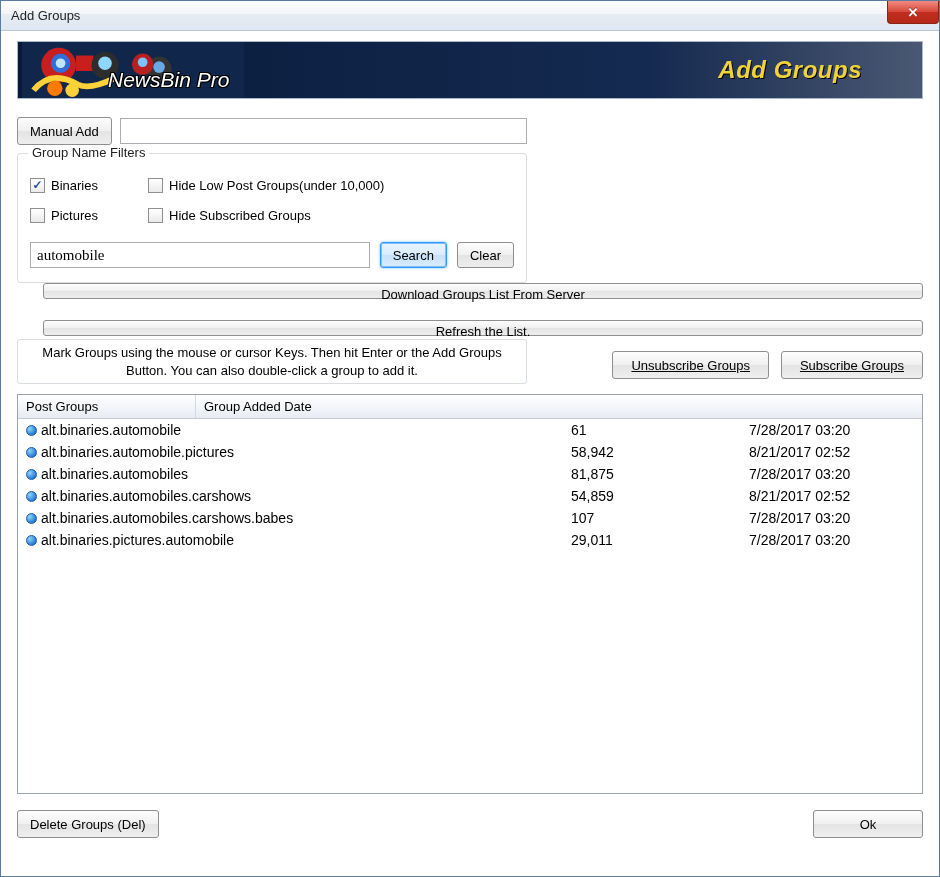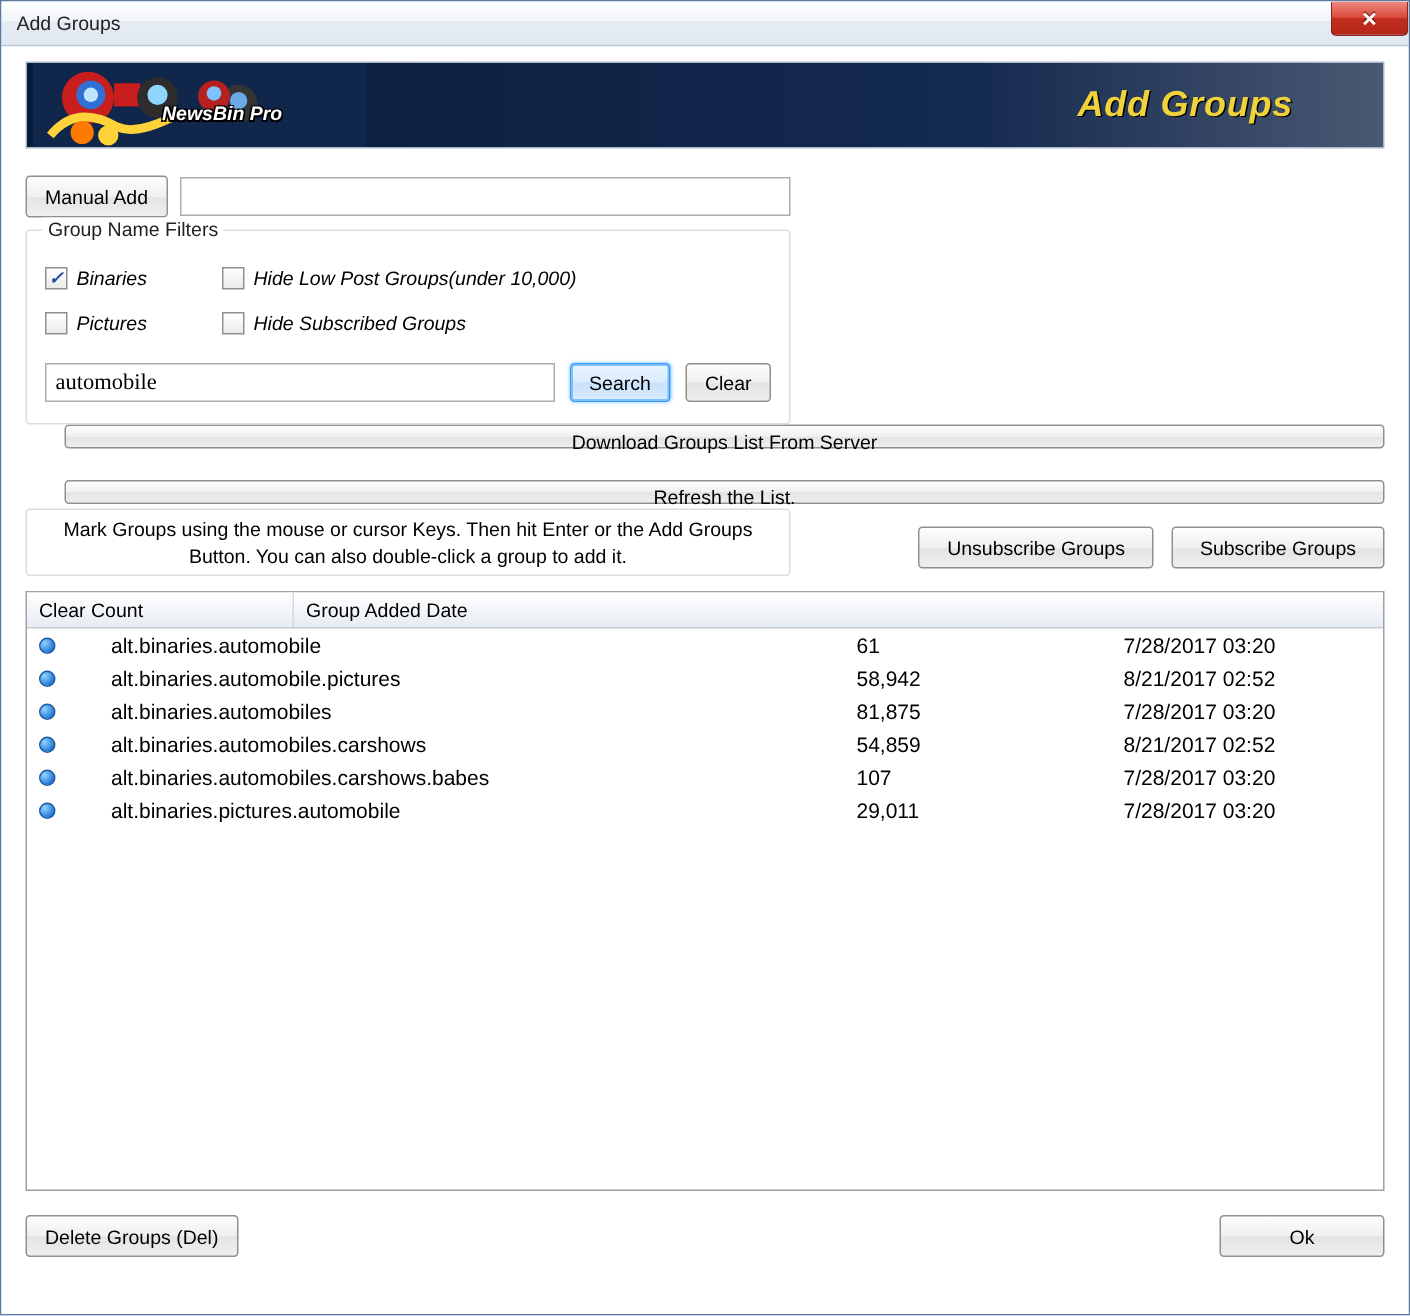--- a/index.html
+++ b/index.html
@@ -82,22 +82,22 @@
     font-style: italic;
     color: #f0d33a;
     text-shadow: 1px 1px 0 #000;
     letter-spacing: 0.5px;
   }
   .banner-logo-text {
     position: absolute;
     left: 90px;
     top: 26px;
     font-family: "Arial Black", Arial, sans-serif;
-    font-size: 13px;
-    font-weight: 700;
+    font-size: 21px;
+    font-weight: 400;
     font-style: italic;
     color: #fff;
     text-shadow: -1px -1px 0 #000, 1px -1px 0 #000, -1px 1px 0 #000, 1px 1px 0 #000;
   }
   .row { display: flex; flex-direction: column; }
   .left-col { width: 510px; }
   .right-col { flex: 1; padding-left: 26px; }
   .btn {
     background: linear-gradient(to bottom, #fdfdfd 0%, #f0f0f0 50%, #e4e4e4 51%, #eeeeee 100%);
     border: 1px solid #8e8f8f;
@@ -147,21 +147,21 @@
     border: 1px solid #8e8f8f;
     background: linear-gradient(to bottom,#fff,#eaeaea);
     margin-right: 6px;
     display: inline-flex;
     align-items: center;
     justify-content: center;
     font-size: 12px;
     color: #1e4f9c;
   }
   .chk.checked::after { content: "✓"; font-weight: bold; line-height: 1; }
-  .filter-grid { display: grid; grid-template-columns: 118px 1fr; row-gap: 4px; font-style: italic; }
+  .filter-grid { display: grid; grid-template-columns: 118px 1fr; row-gap: 4px; }
   .search-row { display: flex; align-items: center; margin-top: 14px; gap: 10px; }
   .hint-box {
     border: 1px solid #d9dde2;
     border-radius: 3px;
     padding: 4px 6px;
     text-align: center;
     font-size: 13px;
     width: 510px;
     line-height: 1.35;
   }
@@ -195,39 +195,39 @@
   .col1 { width: 545px; }
   .col2 { width: 178px; }
   .col3 { flex: 1; }
   .list-body { flex:1; overflow:auto; }
   .list-row {
     display:flex;
     align-items:center;
     height: 22px;
     font-size: 14px;
   }
-  .cell { padding: 0 8px; overflow:hidden; white-space:nowrap;gap:33px; }
+  .cell { padding: 0 8px; overflow:hidden; white-space:nowrap; }
   .cell.c1 { width: 545px; display:flex; align-items:center; }
   .cell.c2 { width: 178px; }
   .cell.c3 { flex:1; }
   .row-icon {
     width: 11px; height: 11px; border-radius: 50%;
     background: radial-gradient(circle at 30% 30%, #8fd6ff, #2a7cd6 70%, #1d5ca8);
     margin-right: 4px;
     border: 1px solid #1d5ca8;
     flex-shrink: 0;
   }
   .bottom-row {
     display:flex;
     justify-content:space-between;
     margin-top: 16px;
     padding-bottom: 2px;
   }
   .btn-ok { width: 110px; height: 28px; }
-  .btn-mid { height:28px; padding:3px 18px; }
+  .btn-mid { height:28px; padding:3px 18px;text-decoration:underline; }
 </style>
 </head>
 <body>
 
 <div class="window">
 
   <div class="titlebar">
     <span class="titlebar-title">Add Groups</span>
     <div class="close-btn">
       <span class="close-x">✕</span>
@@ -302,21 +302,21 @@
     <div class="mid-row">
       <div class="hint-box">Mark Groups using the mouse or cursor Keys. Then hit Enter or the Add Groups Button. You can also double-click a group to add it.</div>
       <div class="mid-right">
         <button class="btn btn-mid">Unsubscribe Groups</button>
         <button class="btn btn-mid">Subscribe Groups</button>
       </div>
     </div>
 
     <div class="list-box">
       <div class="list-header">
-        <div class="col-h col2">Clear Count</div>
+        <div class="col-h col2">Post Groups</div>
         <div class="col-h col3" style="border-right:none;">Group Added Date</div>
       </div>
       <div class="list-body" id="list-body">
           <div class="list-row">
             <div class="cell c1">
               <span class="row-icon"></span>
               <span>alt.binaries.automobile</span>
             </div>
             <div class="cell c2">61</div>
             <div class="cell c3">7/28/2017 03:20</div>

